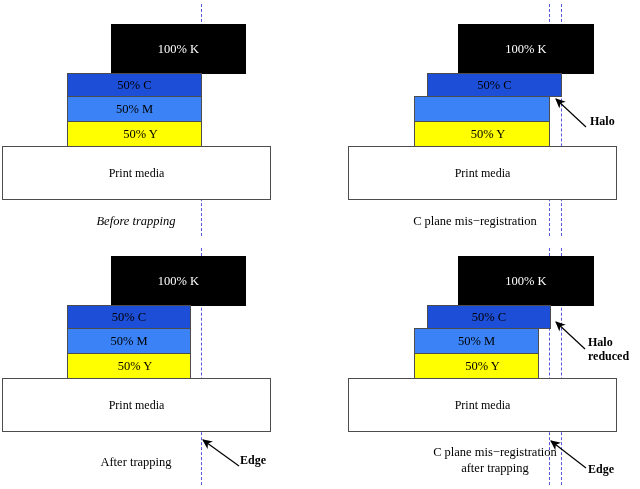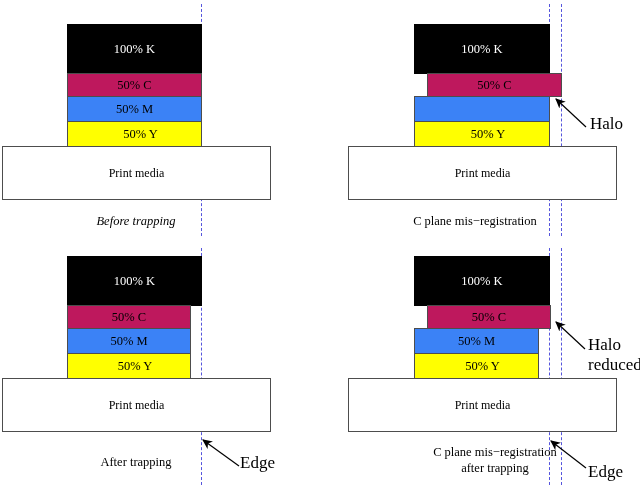--- a/index.html
+++ b/index.html
@@ -14,22 +14,22 @@
   
   .layer{
     position:absolute;
     box-sizing:border-box;
     border:1px solid #4d4d4d;
     display:flex;align-items:center;justify-content:center;
     font-size:12.5px;
     line-height:1;
     white-space:nowrap;
   }
-  .layer.k{background:#000000;color:#ffffff;border-color:#000000;}
-  .layer.c{background:#be185d;color:#000000;}
+  .layer.k{background:#000000;color:#ffffff;border-color:#000000;margin-left:44px;}
+  .layer.c{background:#1d4ed8;color:#000000;}
   .layer.m{background:#3b82f6;color:#000000;}
   .layer.y{background:#ffff00;color:#000000;padding-left:12px;}
 
   
   .media{
     position:absolute;
     box-sizing:border-box;
     background:#ffffff;
     border:1px solid #4d4d4d;
     display:flex;align-items:center;justify-content:center;
@@ -48,23 +48,24 @@
     position:absolute;
     font-size:12.5px;
     text-align:center;
     white-space:nowrap;
     line-height:1.25;
   }
 
   
   .annot{
     position:absolute;
-    font-size:17px;
+    font-size:12px;
     line-height:1.18;
     white-space:nowrap;
+    font-weight:bold;
   }
 
   
   #arrows{position:absolute;left:0;top:0;width:640px;height:489px;pointer-events:none;}
 </style>
 </head>
 <body>
 
 <div id="canvas">
 

